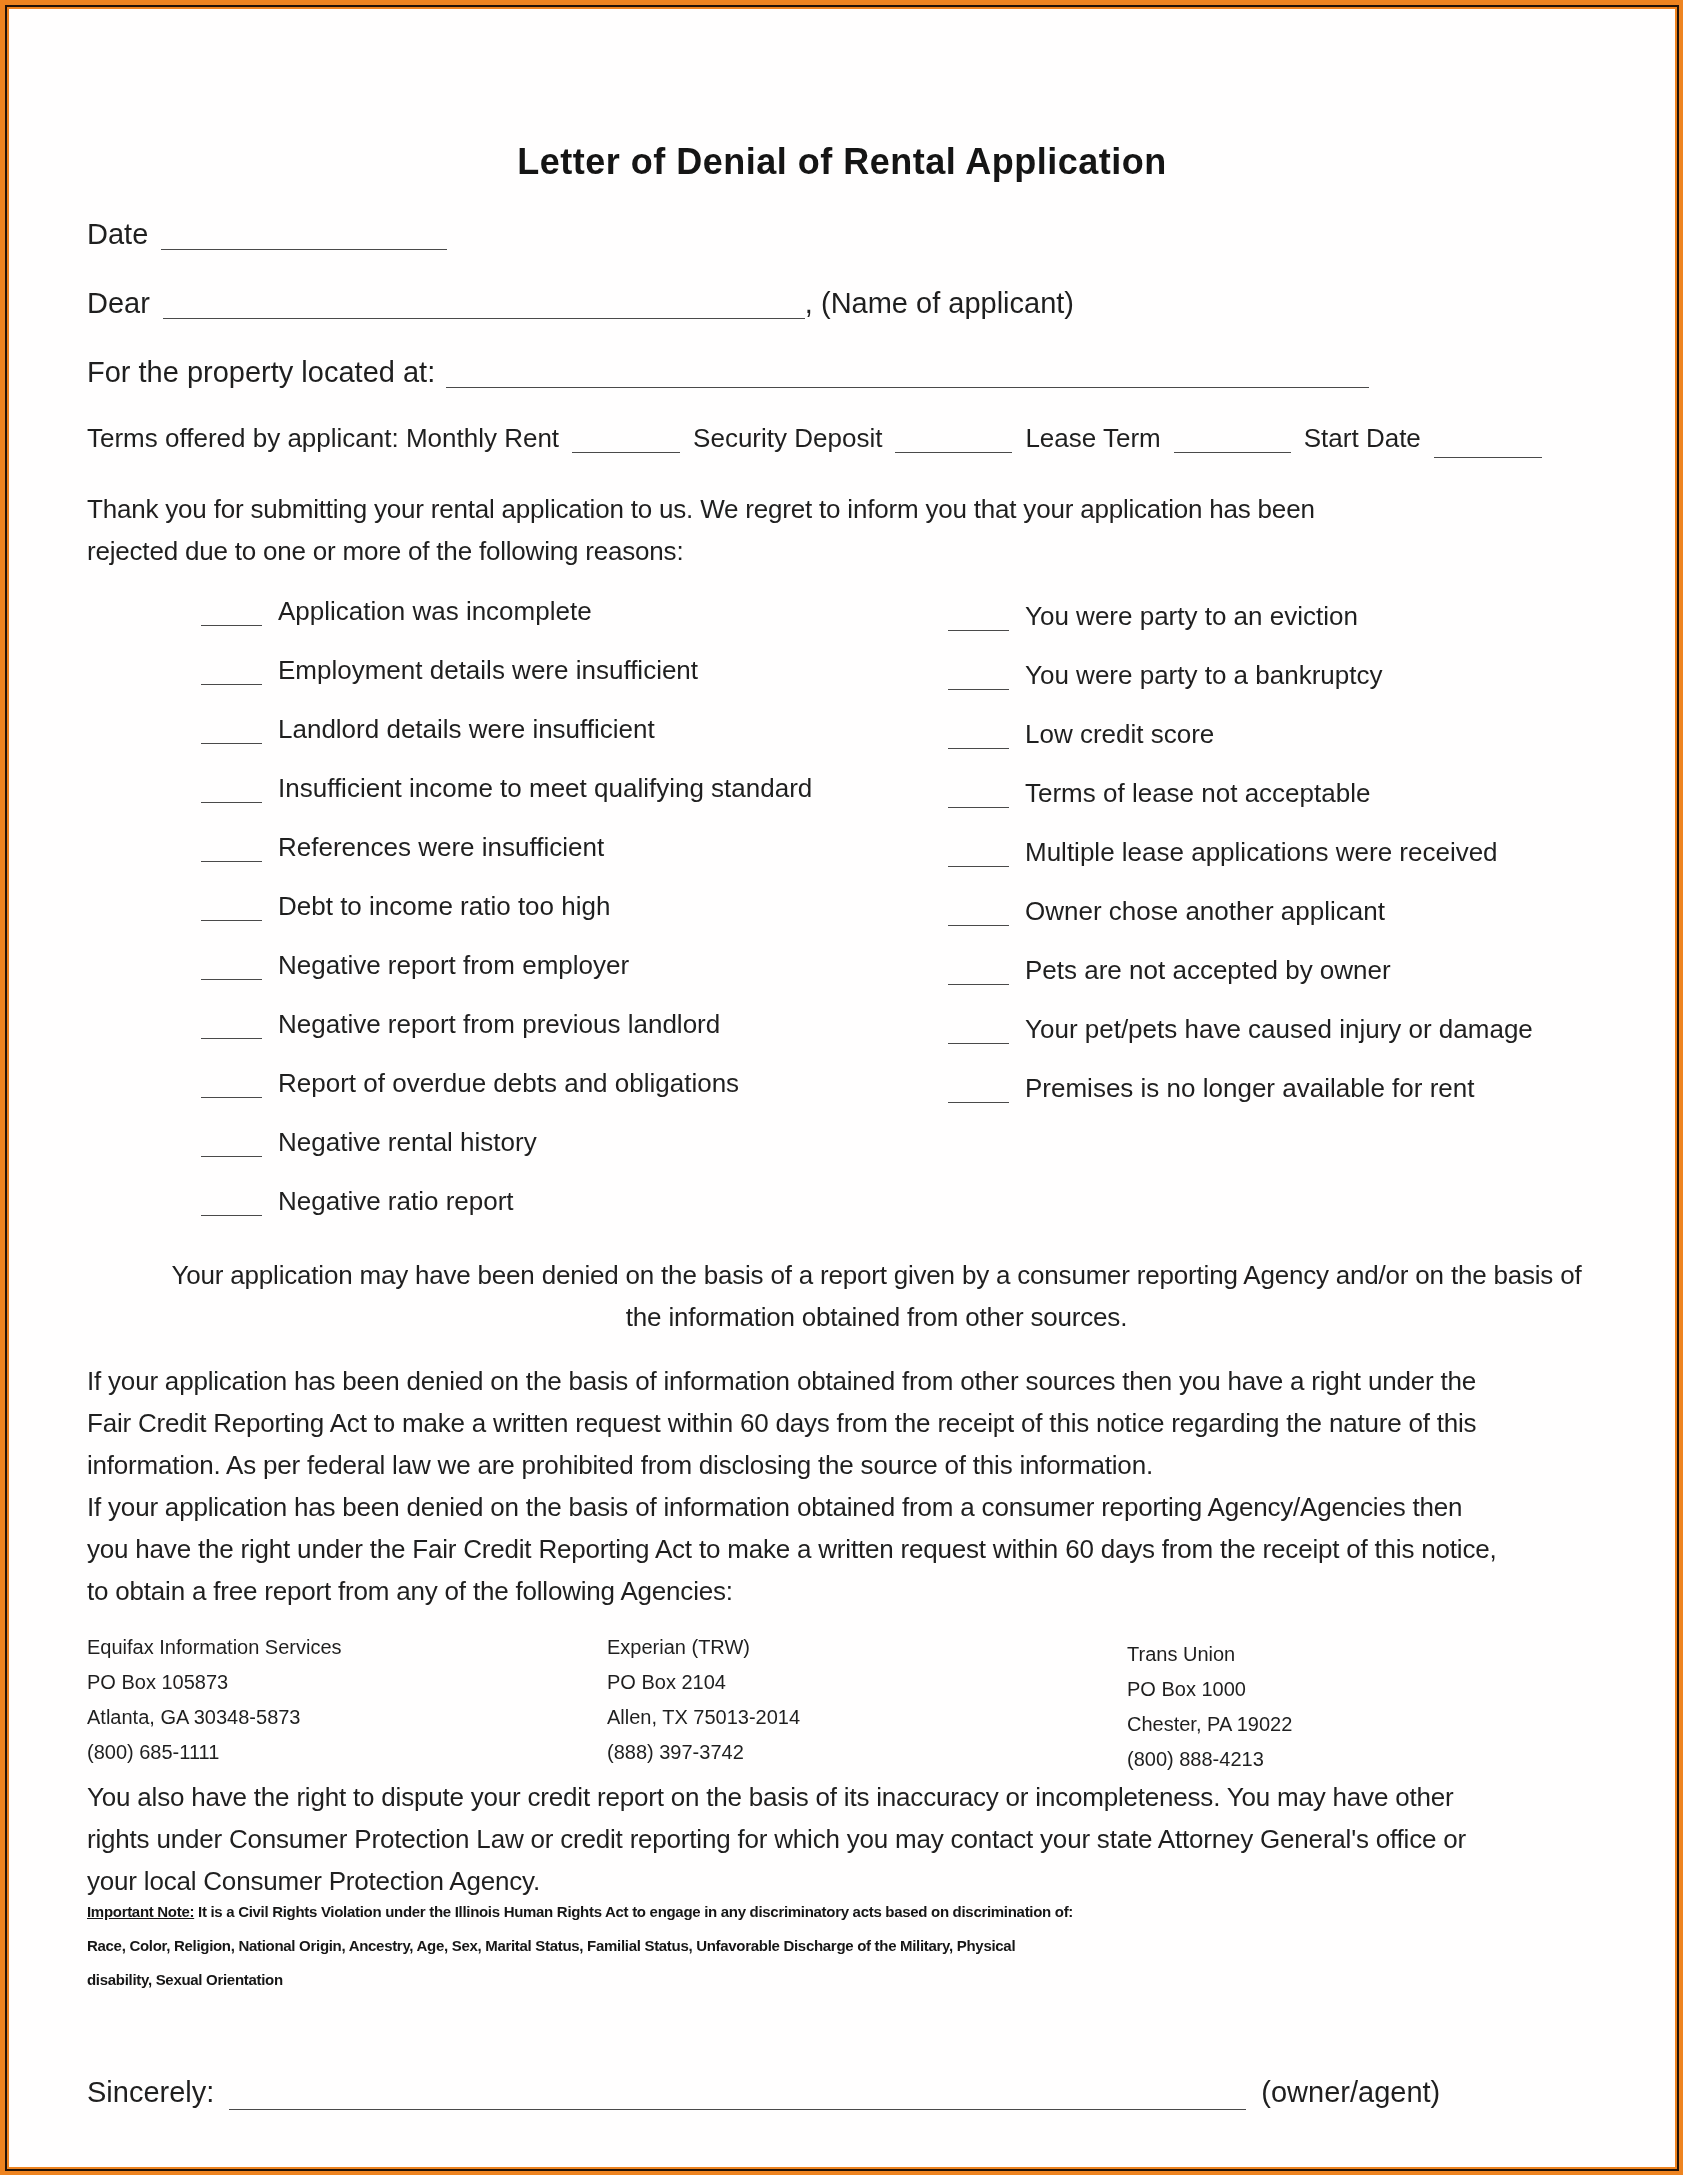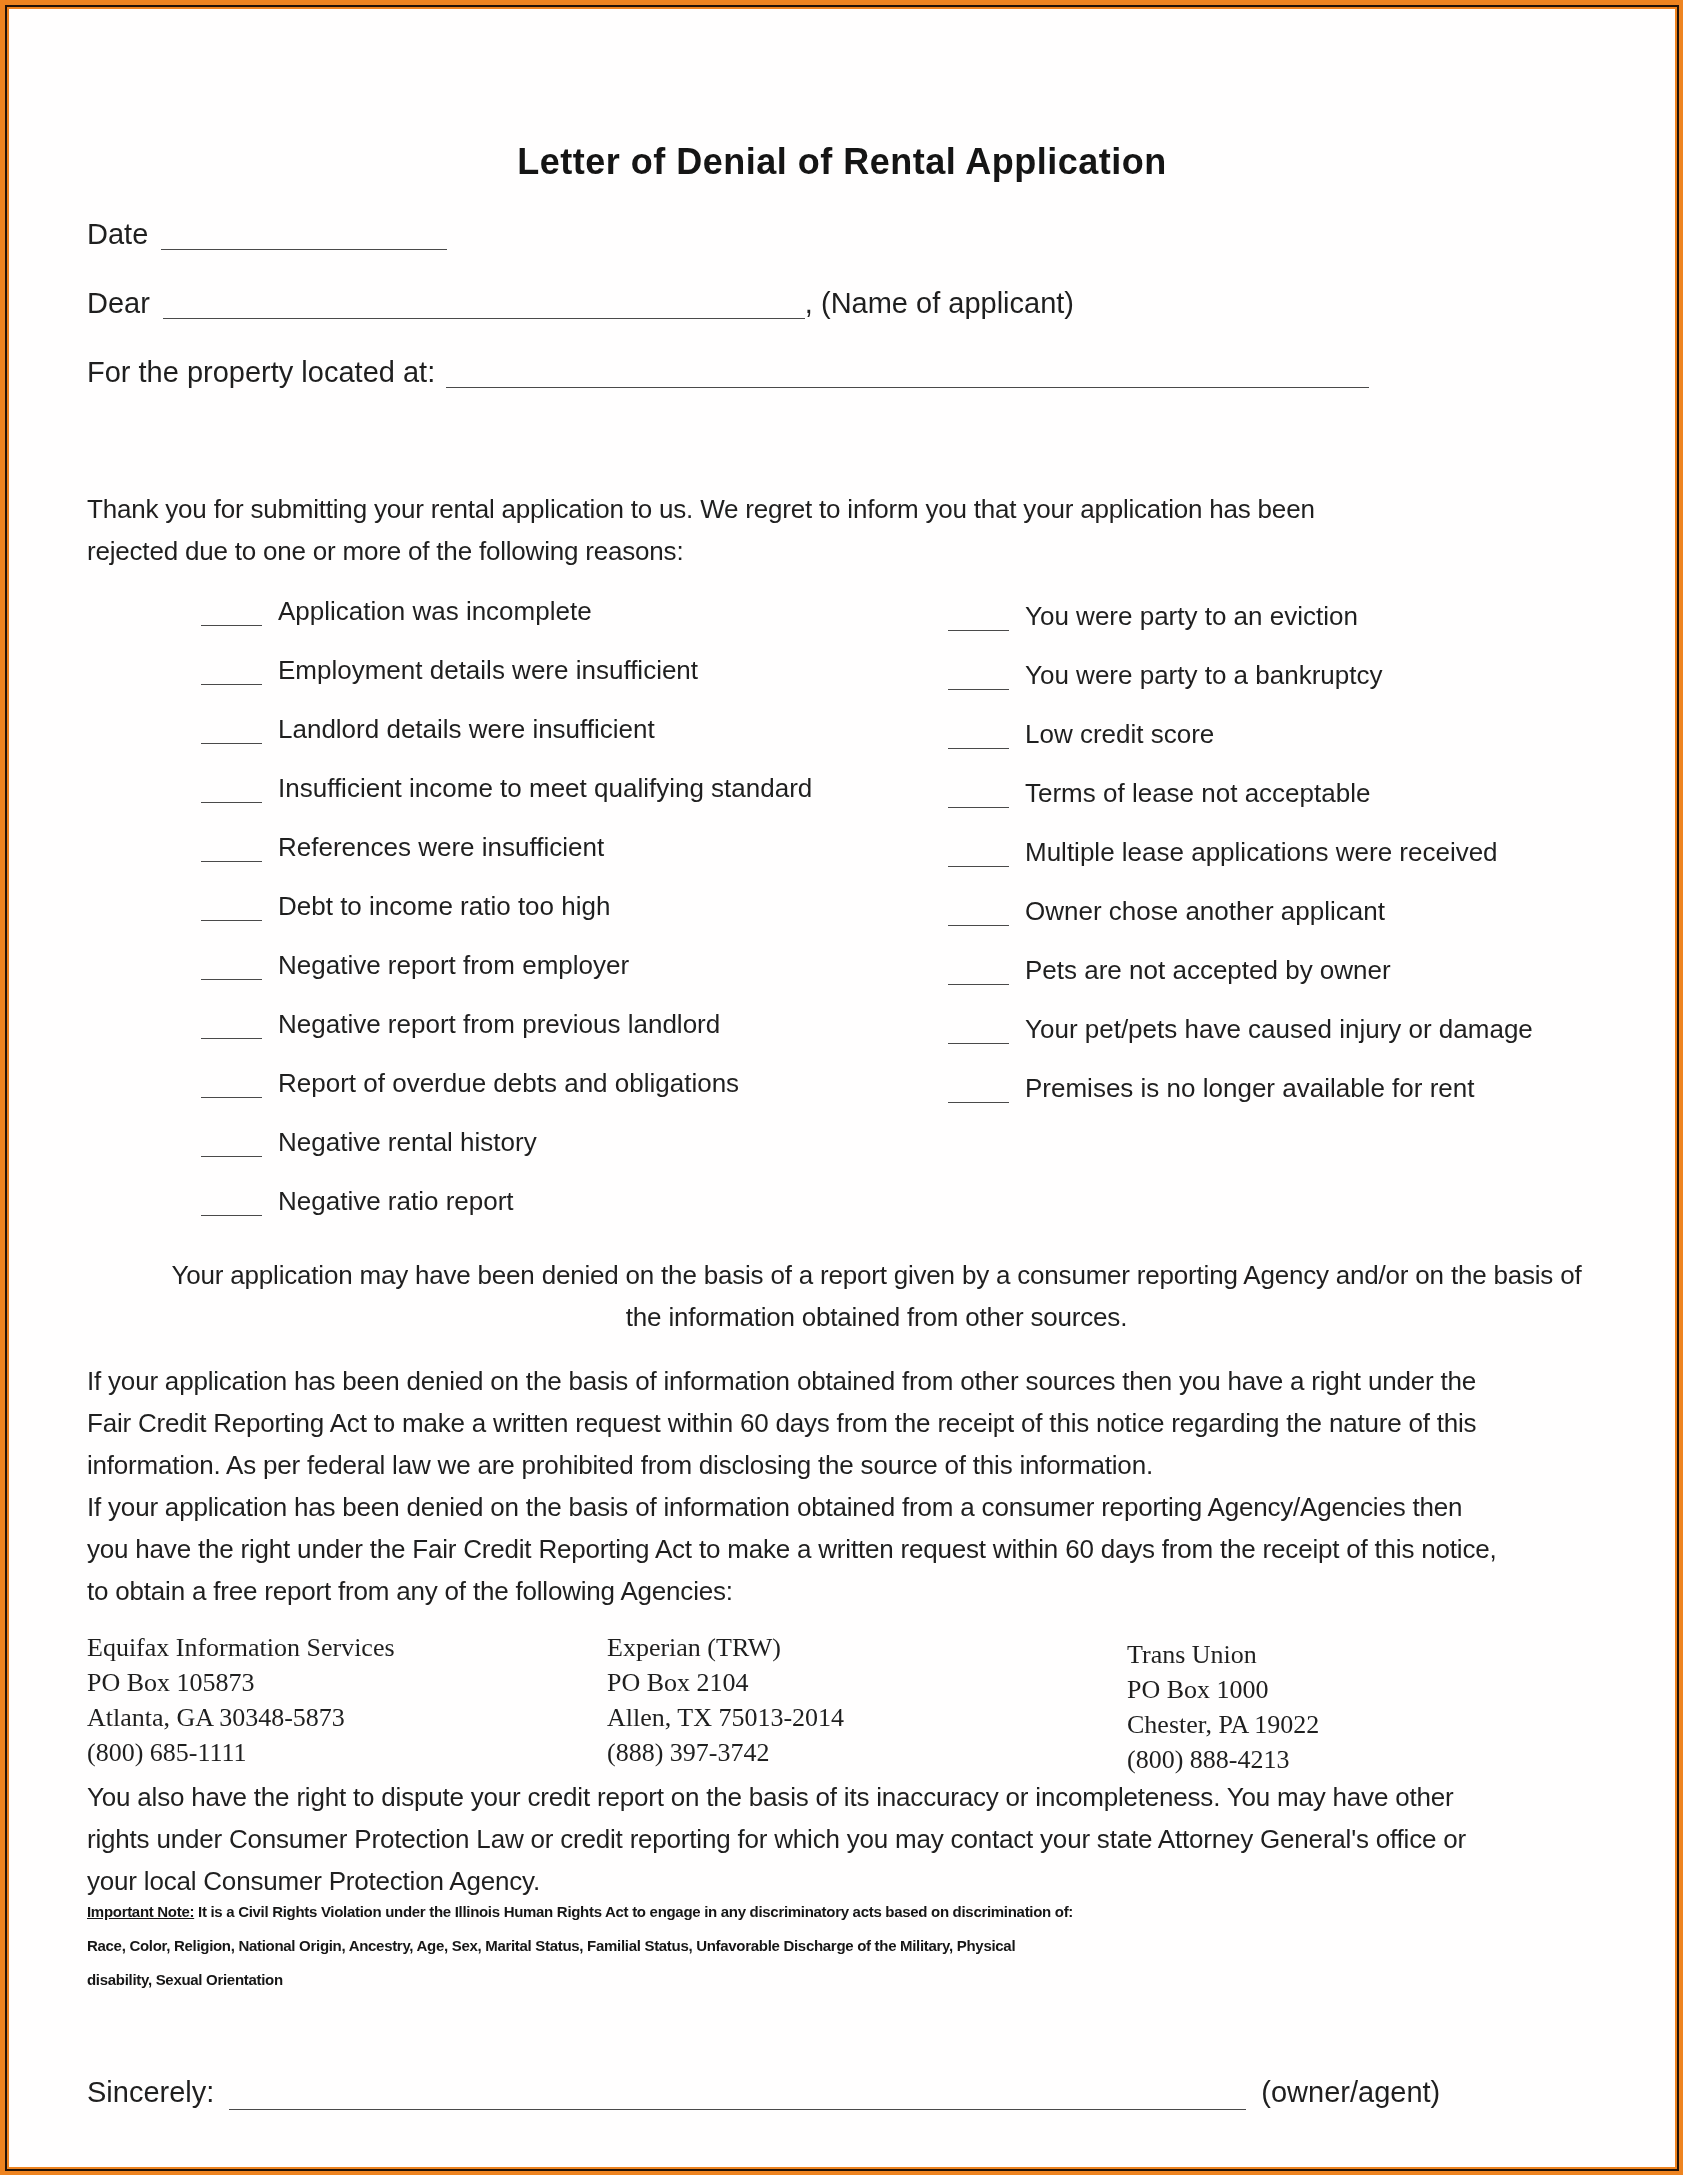--- a/index.html
+++ b/index.html
@@ -56,21 +56,21 @@
   .reason-blank {
     display:inline-block; width:61px; border-bottom:1.9px solid #4a4a4a;
     margin-right:16px; vertical-align:-5.6px; height:1em;
   }
   .other-blank {
     display:inline-block; width:225px; border-bottom:1.9px solid #4a4a4a;
     vertical-align:-5.6px; height:1em;
   }
 
   .agencies { position:absolute; left:87px; top:1630px; width:1560px; display:flex; }
-  .agency-col { width:520px; font-size:26px; line-height:35px;font-family:Liberation Serif, serif; }
+  .agency-col { width:520px; font-size:20px; line-height:35px; }
   .agency-col.third { margin-top:6.6px; }
 
   .note {
     position:absolute; left:87px; top:1895px; width:1555px;
     font-size:15px; font-weight:bold; line-height:34px; letter-spacing:-0.3px;
     color:#161616;
   }
   .note-label { text-decoration:underline; }
   .note-text { white-space:pre-line; }
 
@@ -89,20 +89,21 @@
 <div class="content">
 
   <div class="title">Letter of Denial of Rental Application</div>
 
   <div class="row date-row"><span>Date</span><span class="blank date-blank"></span></div>
 
   <div class="row dear-row"><span>Dear</span><span class="blank dear-blank"></span><span>, (Name of applicant)</span></div>
 
   <div class="row property-row"><span>For the property located at:</span><span class="blank property-blank"></span></div>
 
+  <div class="row terms-row"><span>Terms offered by applicant: Monthly Rent</span><span class="blank terms-blank-1"></span><span>Security Deposit</span><span class="blank terms-blank-2"></span><span>Lease Term</span><span class="blank terms-blank-3"></span><span>Start Date</span><span class="blank terms-blank-4"></span></div>
 
   <div class="intro">Thank you for submitting your rental application to us. We regret to inform you that your application has been
 rejected due to one or more of the following reasons:</div>
 
   <div class="reasons-col reasons-left">
     <div class="reason-row"><span class="reason-blank"></span><span>Application was incomplete</span></div>
     <div class="reason-row"><span class="reason-blank"></span><span>Employment details were insufficient</span></div>
     <div class="reason-row"><span class="reason-blank"></span><span>Landlord details were insufficient</span></div>
     <div class="reason-row"><span class="reason-blank"></span><span>Insufficient income to meet qualifying standard</span></div>
     <div class="reason-row"><span class="reason-blank"></span><span>References were insufficient</span></div>

